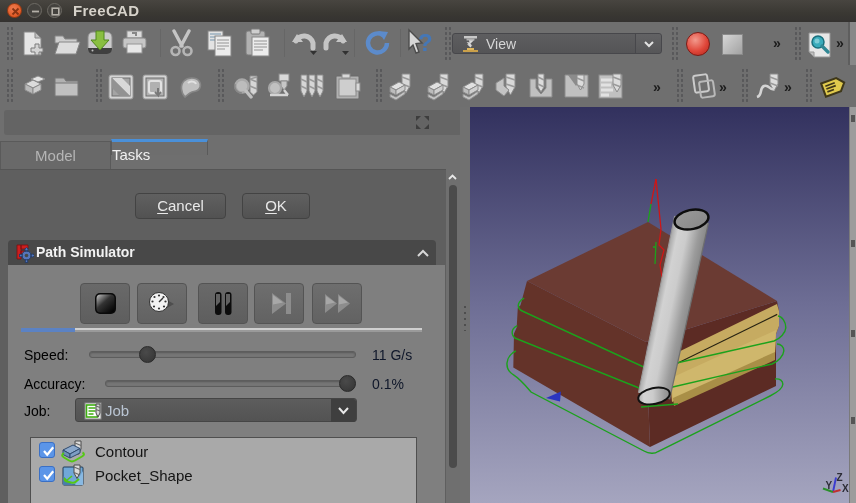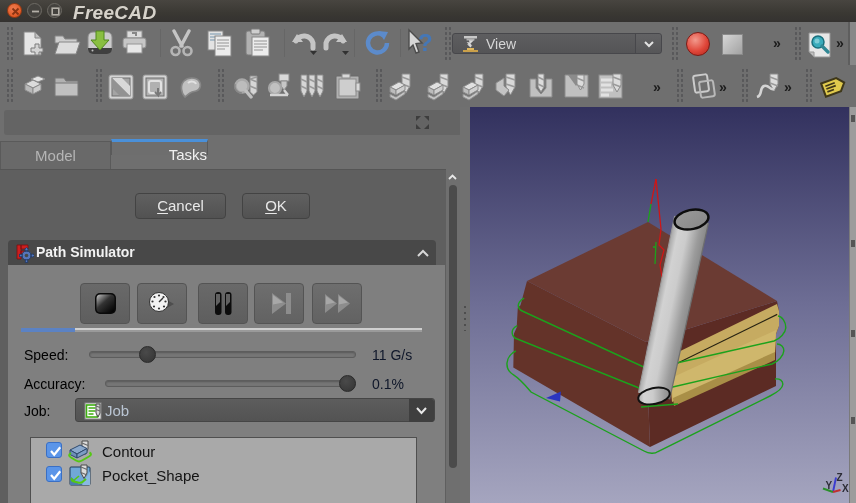--- a/index.html
+++ b/index.html
@@ -9,21 +9,21 @@
 
 
 #titlebar { left:0; top:0; width:856px; height:22px;
   background:linear-gradient(#484540,#3a3833 60%,#343230); }
 .winbtn { position:absolute; top:3px; width:15px; height:15px; border-radius:50%; }
 #btnclose { left:7px; background:radial-gradient(circle at 40% 35%, #f07c50, #e05a25 70%, #c64a1c);
   border:1px solid #9c3a12; }
 #btnmin,#btnmax { background:#44423e; border:1px solid #6d6a64; }
 #btnmin { left:27px; } #btnmax { left:47px; }
 .winbtn svg { position:absolute; left:0; top:0; }
-#wintitle { position:absolute; left:73px; top:2px; font-size:19px; font-weight:bold; color:#d6d2ca; letter-spacing:0.3px;font-style:italic; }
+#wintitle { position:absolute; left:73px; top:2px; font-size:15px; font-weight:bold; color:#d6d2ca; letter-spacing:0.3px; }
 
 
 #row1 { left:0; top:22px; width:856px; height:43px; background:#6f6f6f; }
 #row2 { left:0; top:65px; width:856px; height:42px; background:#6f6f6f; }
 .grip { position:absolute; width:7px; background-image:radial-gradient(circle, #58585a 1.1px, rgba(0,0,0,0) 1.4px); background-size:4px 5px; background-position:0 0; }
 .sep { position:absolute; width:1px; background:#666666; }
 .ticon { position:absolute; opacity:0.9; }
 .chev { position:absolute; font-size:14px; font-weight:bold; color:#1c1c1c; letter-spacing:-2px; }
 
 
@@ -33,41 +33,41 @@
 #pathcombo .arrow { position:absolute; right:0; top:0; width:26px; height:19px; border-left:1px solid #47474b;
   background:linear-gradient(#626264,#565658); border-radius:0 3px 3px 0; }
 
 
 #panel { left:0; top:107px; width:460px; height:396px; background:#6f6f6f; }
 #comboviewbar { left:4px; top:3px; width:458px; height:25px; background:#646464; border-radius:3px; }
 #comboviewbar span { position:absolute; left:0; right:0; text-align:center; top:4px; font-size:15px; color:#cfcfcf; }
 
 #tabrow { left:0; top:32px; width:460px; height:30px; }
 #tabmodel { position:absolute; left:0; top:2px; width:111px; height:28px; background:#696969; border:1px solid #5a5a5a; border-bottom:none; color:#b5b5b5; font-size:15px; text-align:center; line-height:28px; }
-#tabtasks { position:absolute; left:111px; top:0; width:97px; height:16px; background:#6e6e6e; border:1px solid #5a5a5a; border-bottom:none; border-top:3px solid #4a90d9; color:#f0f0f0; font-size:15px; text-align:right; line-height:26px; }
+#tabtasks { position:absolute; left:111px; top:0; width:97px; height:16px; background:#6e6e6e; border:1px solid #5a5a5a; border-bottom:none; border-top:3px solid #4a90d9; color:#f0f0f0; font-size:15px; text-align:left; line-height:26px; }
 
 #taskarea { left:0; top:62px; width:446px; height:334px; background:#5f5f5f; border-top:1px solid #555; }
 .pushbtn { position:absolute; height:26px; background:linear-gradient(#606060,#525252); border:1px solid #434343; border-radius:4px; color:#e8e8e8; font-size:15px; text-align:center; }
 .pushbtn u { text-decoration:underline; text-underline-offset:2px; }
 #secheader { position:absolute; left:8px; top:70px; width:428px; height:25px; background:#484848; border-radius:4px 4px 0 0; color:#f2f2f2; }
 #secheader b { position:absolute; left:28px; top:4px; font-size:14px; }
 #secbody { position:absolute; left:8px; top:95px; width:437px; height:239px; background:#7f7f7f; }
 
 .simbtn { position:absolute; top:18px; width:50px; height:41px; border-radius:4px; border:1px solid #545454; background:linear-gradient(#6e6e6e,#626262); }
 .slider-groove { position:absolute; height:7px; border-radius:3px; background:#767676; border:1px solid #5d5d5d; box-shadow:inset 0 1px 2px rgba(0,0,0,0.25); }
 .slider-handle { position:absolute; width:17px; height:17px; border-radius:50%; background:radial-gradient(circle at 40% 35%, #4a4a4a, #333); border:1px solid #2a2a2a; }
 .flabel { position:absolute; font-size:14px; color:#000000; }
 .fvalue { position:absolute; font-size:14px; color:#0f172a; }
 
-#jobcombo { position:absolute; left:67px; top:133px; width:360px; height:24px; background:linear-gradient(#5d5d5d,#535353); border:1px solid #454545; border-radius:3px; }
+#jobcombo { position:absolute; left:67px; top:133px; width:282px; height:24px; background:linear-gradient(#5d5d5d,#535353); border:1px solid #454545; border-radius:3px; }
 #jobcombo .lbl { position:absolute; left:29px; top:3px; font-size:15px; color:#b9c4d2; }
 #jobcombo .arrow { position:absolute; right:0; top:0; width:25px; height:23px; background:#3f3f3f; border-radius:0 3px 3px 0; }
 
 #listbox { position:absolute; left:22px; top:172px; width:387px; height:80px; background:#a9a9a9; border:1px solid #4f4f4f; }
-.lrow { position:absolute; left:12px; width:100%; height:24px; }
+.lrow { position:absolute; left:5px; width:100%; height:24px; }
 .cbox { position:absolute; left:3px; top:2px; width:16px; height:16px; background:#5b95e8; border:1px solid #3a6fc4; border-radius:3px; }
 .ltext { position:absolute; left:59px; top:3px; font-size:15px; color:#141414; }
 
 
 #sbar { left:446px; top:63px; width:12px; height:333px; }
 #sthumb { position:absolute; left:3px; top:15px; width:8px; height:283px; background:#4b4b4b; border-radius:4px; }
 
 #splitter { left:460px; top:107px; width:10px; height:396px; background:#707070; }
 #splitdots { position:absolute; left:3px; top:197px; width:4px; height:27px; background-image:radial-gradient(circle,#4e4e4e 1.1px,rgba(0,0,0,0) 1.4px); background-size:4px 6px; }
 

